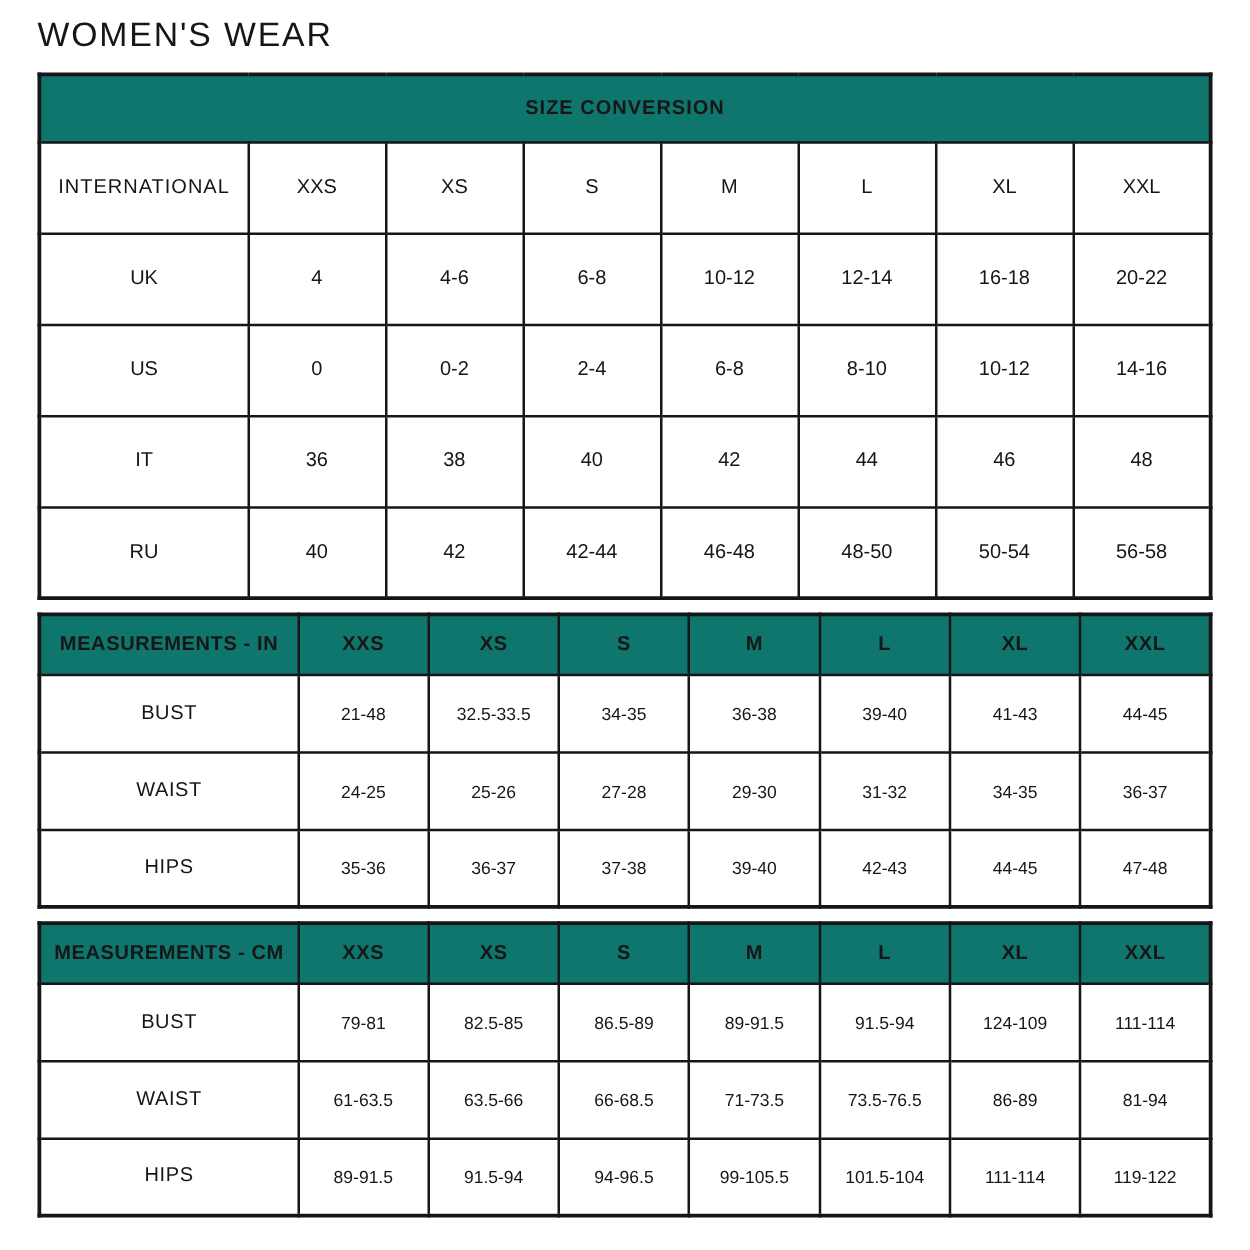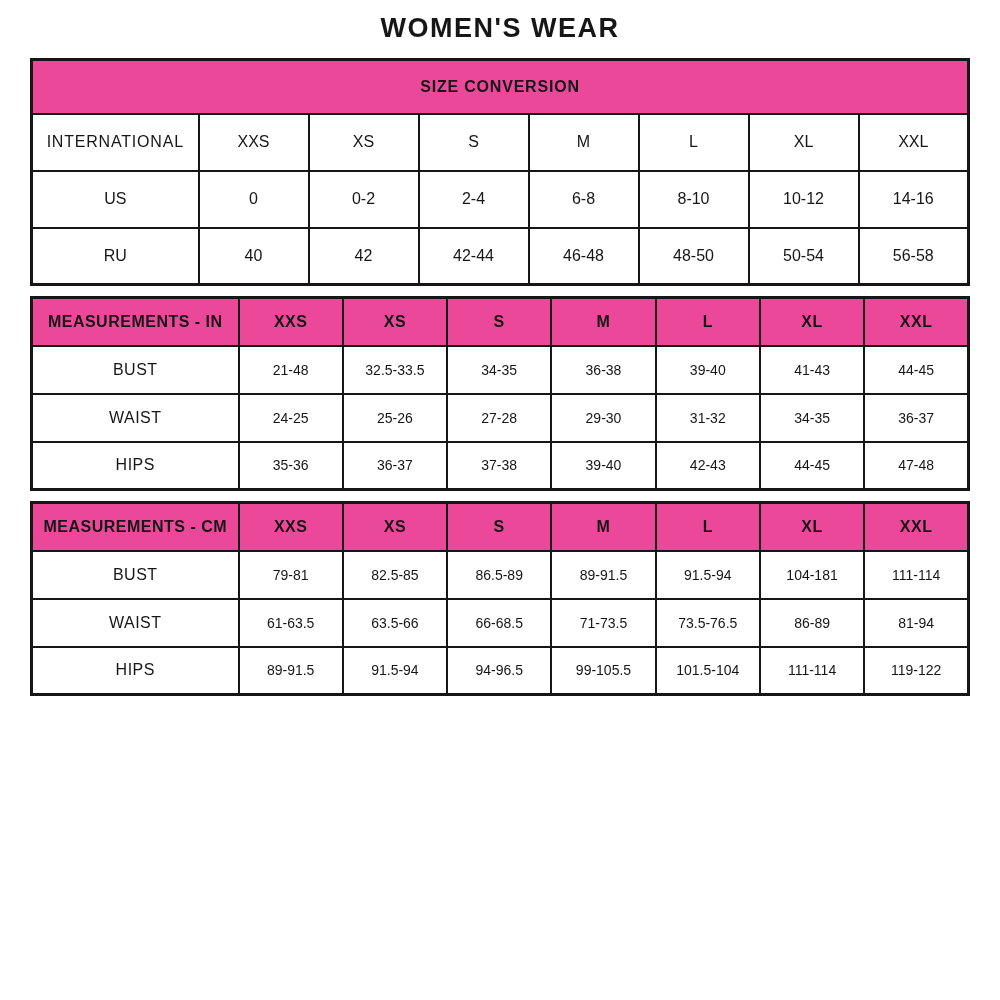--- a/index.html
+++ b/index.html
@@ -4,54 +4,54 @@
 <style>
   * { margin: 0; padding: 0; box-sizing: border-box; }
   html, body { background: #ffffff; }
   body {
     width: 1000px; height: 1000px;
     font-family: "Liberation Sans", sans-serif;
     color: #161616;
   }
   .page { padding: 13px 30px 0 30px; }
   .page-title {
-    text-align: center;
+    text-align: left;
     font-size: 27px;
-    font-weight: bold;
+    font-weight: normal;
     letter-spacing: 1.5px;
     margin-bottom: 14px;
   }
   table {
     width: 940px;
     table-layout: fixed;
     border-collapse: collapse;
     border: 3px solid #161616;
     margin-bottom: 10px;
   }
   td {
     border: 2px solid #161616;
     text-align: center;
     vertical-align: middle;
     font-size: 16px;
   }
-  .hdr-bg { background: #ec4899; }
+  .hdr-bg { background: #0f766e; }
   .table-title-cell {
     font-weight: bold;
     font-size: 16px;
     letter-spacing: 0.8px;
     height: 54px;
   }
   
   .size-table col.label-col { width: 167px; }
-  .size-table tr.data-row td { height: 57px; }
+  .size-table tr.data-row td { height: 73px; }
   .size-table .intl-cell { letter-spacing: 0.8px; }
   
   .meas-table col.label-col { width: 207px; }
   .meas-table tr.head-row td { height: 48px; font-weight: bold; letter-spacing: 0.5px; }
-  .meas-table tr.data-row td { height: 48px; font-size: 14px; }
+  .meas-table tr.data-row td { height: 62px; font-size: 14px; }
   .meas-table tr.data-row td.row-label { font-size: 16px; letter-spacing: 0.5px; }
 </style>
 </head>
 <body>
 
 <div class="page">
 
   <div class="page-title">WOMEN'S WEAR</div>
 
   <table class="size-table">
@@ -73,28 +73,48 @@
         <td class="intl-cell">INTERNATIONAL</td>
         <td>XXS</td>
         <td>XS</td>
         <td>S</td>
         <td>M</td>
         <td>L</td>
         <td>XL</td>
         <td>XXL</td>
       </tr>
       <tr class="data-row">
+        <td class="row-label">UK</td>
+        <td>4</td>
+        <td>4-6</td>
+        <td>6-8</td>
+        <td>10-12</td>
+        <td>12-14</td>
+        <td>16-18</td>
+        <td>20-22</td>
+      </tr>
+      <tr class="data-row">
         <td class="row-label">US</td>
         <td>0</td>
         <td>0-2</td>
         <td>2-4</td>
         <td>6-8</td>
         <td>8-10</td>
         <td>10-12</td>
         <td>14-16</td>
+      </tr>
+      <tr class="data-row">
+        <td class="row-label">IT</td>
+        <td>36</td>
+        <td>38</td>
+        <td>40</td>
+        <td>42</td>
+        <td>44</td>
+        <td>46</td>
+        <td>48</td>
       </tr>
       <tr class="data-row">
         <td class="row-label">RU</td>
         <td>40</td>
         <td>42</td>
         <td>42-44</td>
         <td>46-48</td>
         <td>48-50</td>
         <td>50-54</td>
         <td>56-58</td>
@@ -179,21 +199,21 @@
         <td class="hdr-bg">XL</td>
         <td class="hdr-bg">XXL</td>
       </tr>
       <tr class="data-row">
         <td class="row-label">BUST</td>
         <td>79-81</td>
         <td>82.5-85</td>
         <td>86.5-89</td>
         <td>89-91.5</td>
         <td>91.5-94</td>
-        <td>104-181</td>
+        <td>124-109</td>
         <td>111-114</td>
       </tr>
       <tr class="data-row">
         <td class="row-label">WAIST</td>
         <td>61-63.5</td>
         <td>63.5-66</td>
         <td>66-68.5</td>
         <td>71-73.5</td>
         <td>73.5-76.5</td>
         <td>86-89</td>

